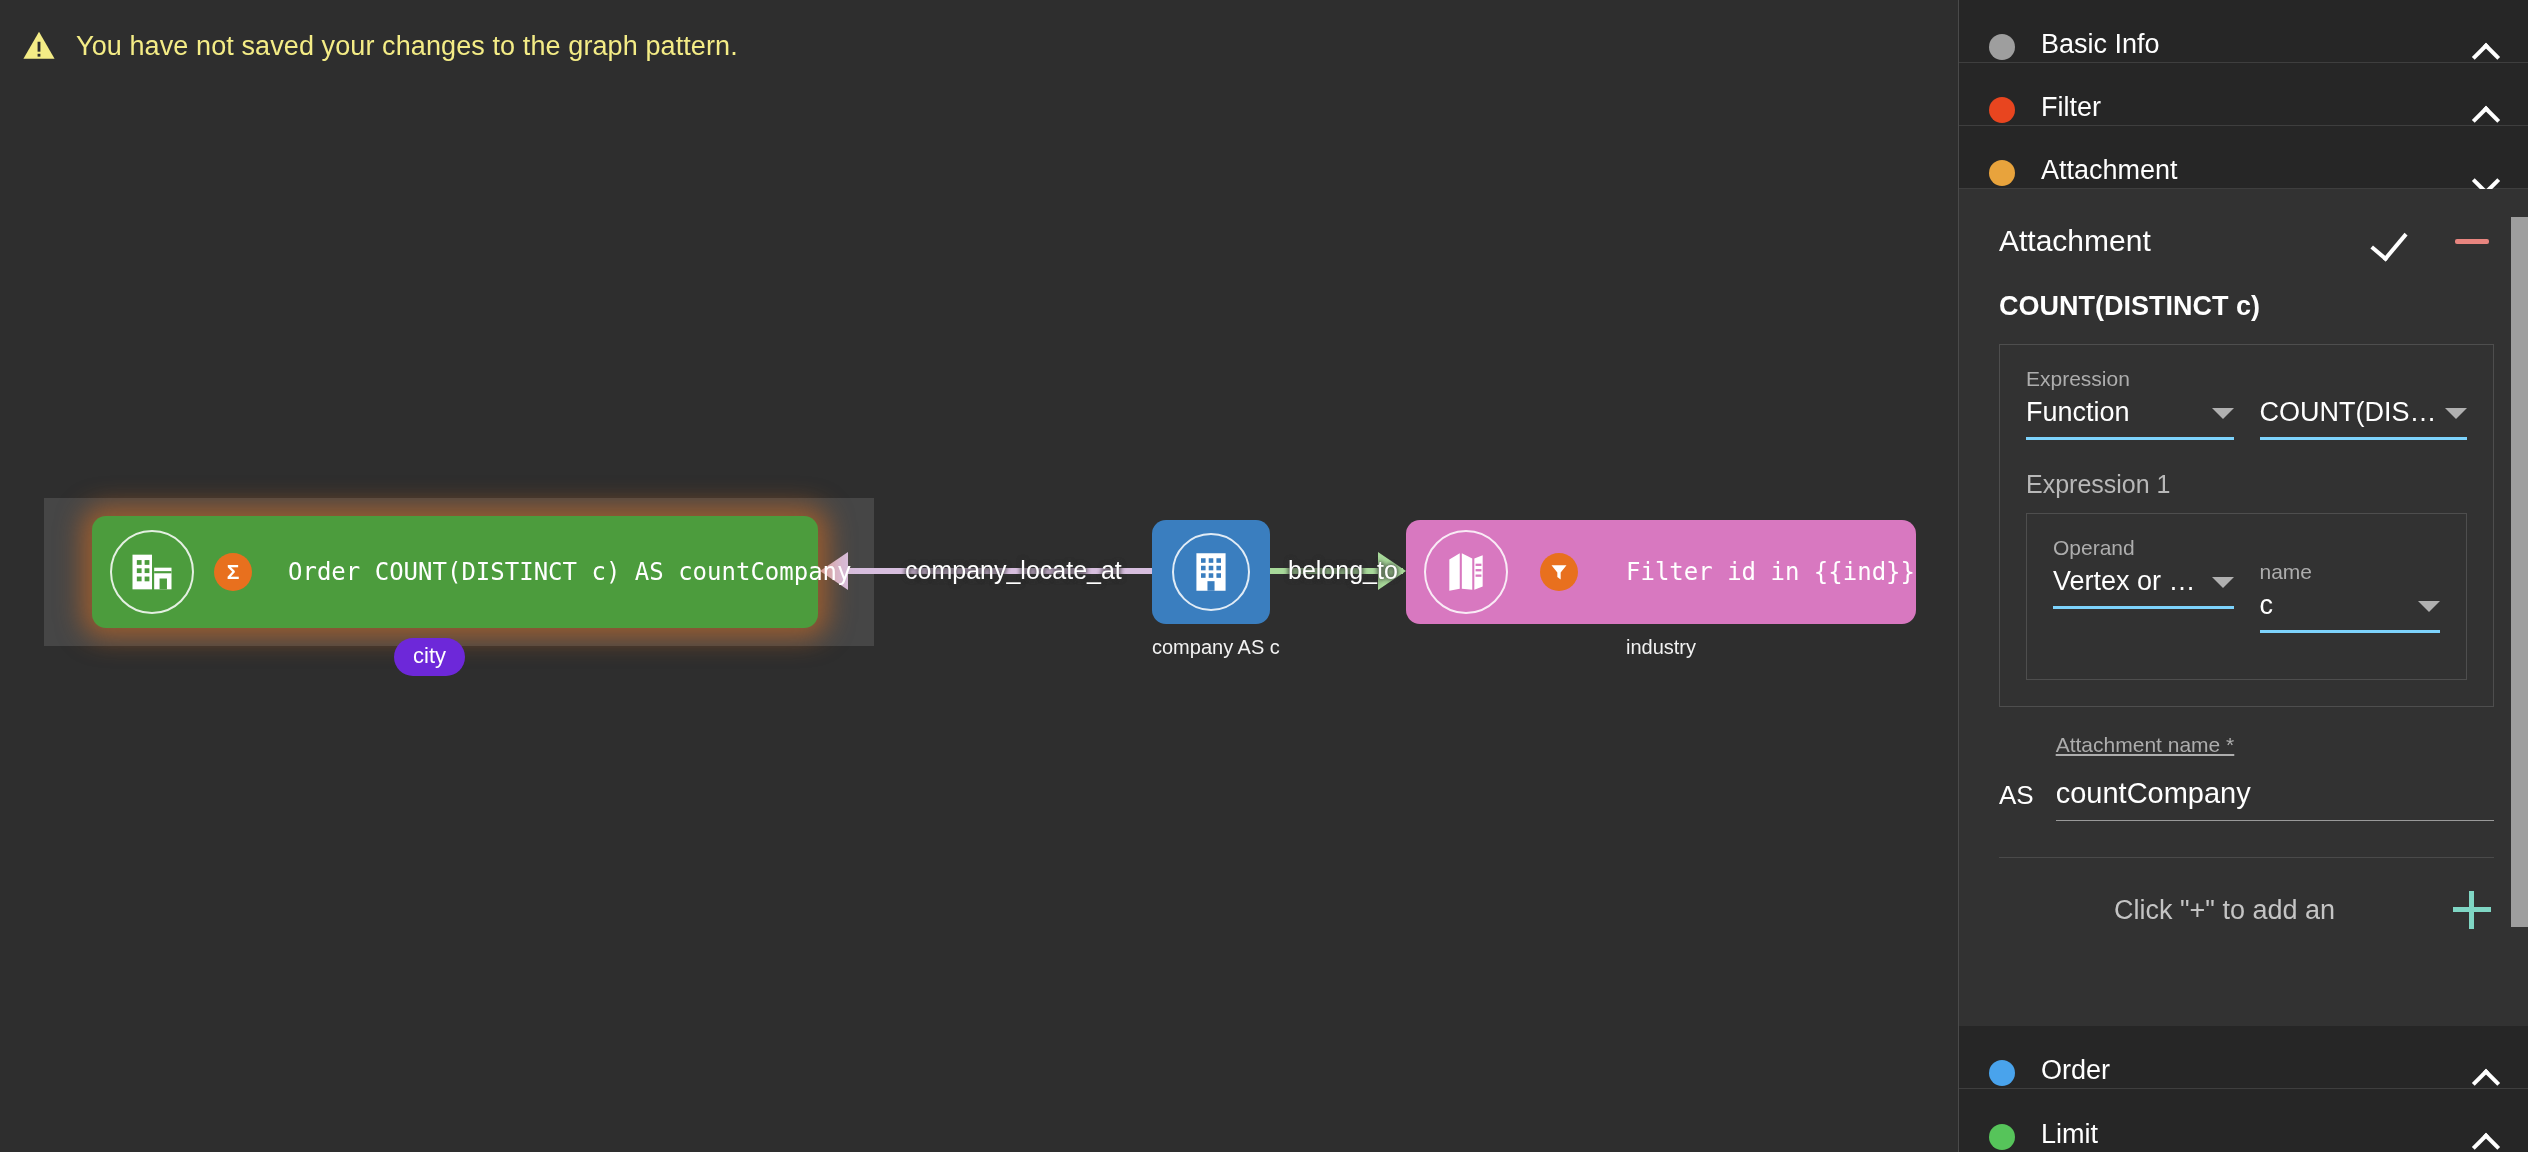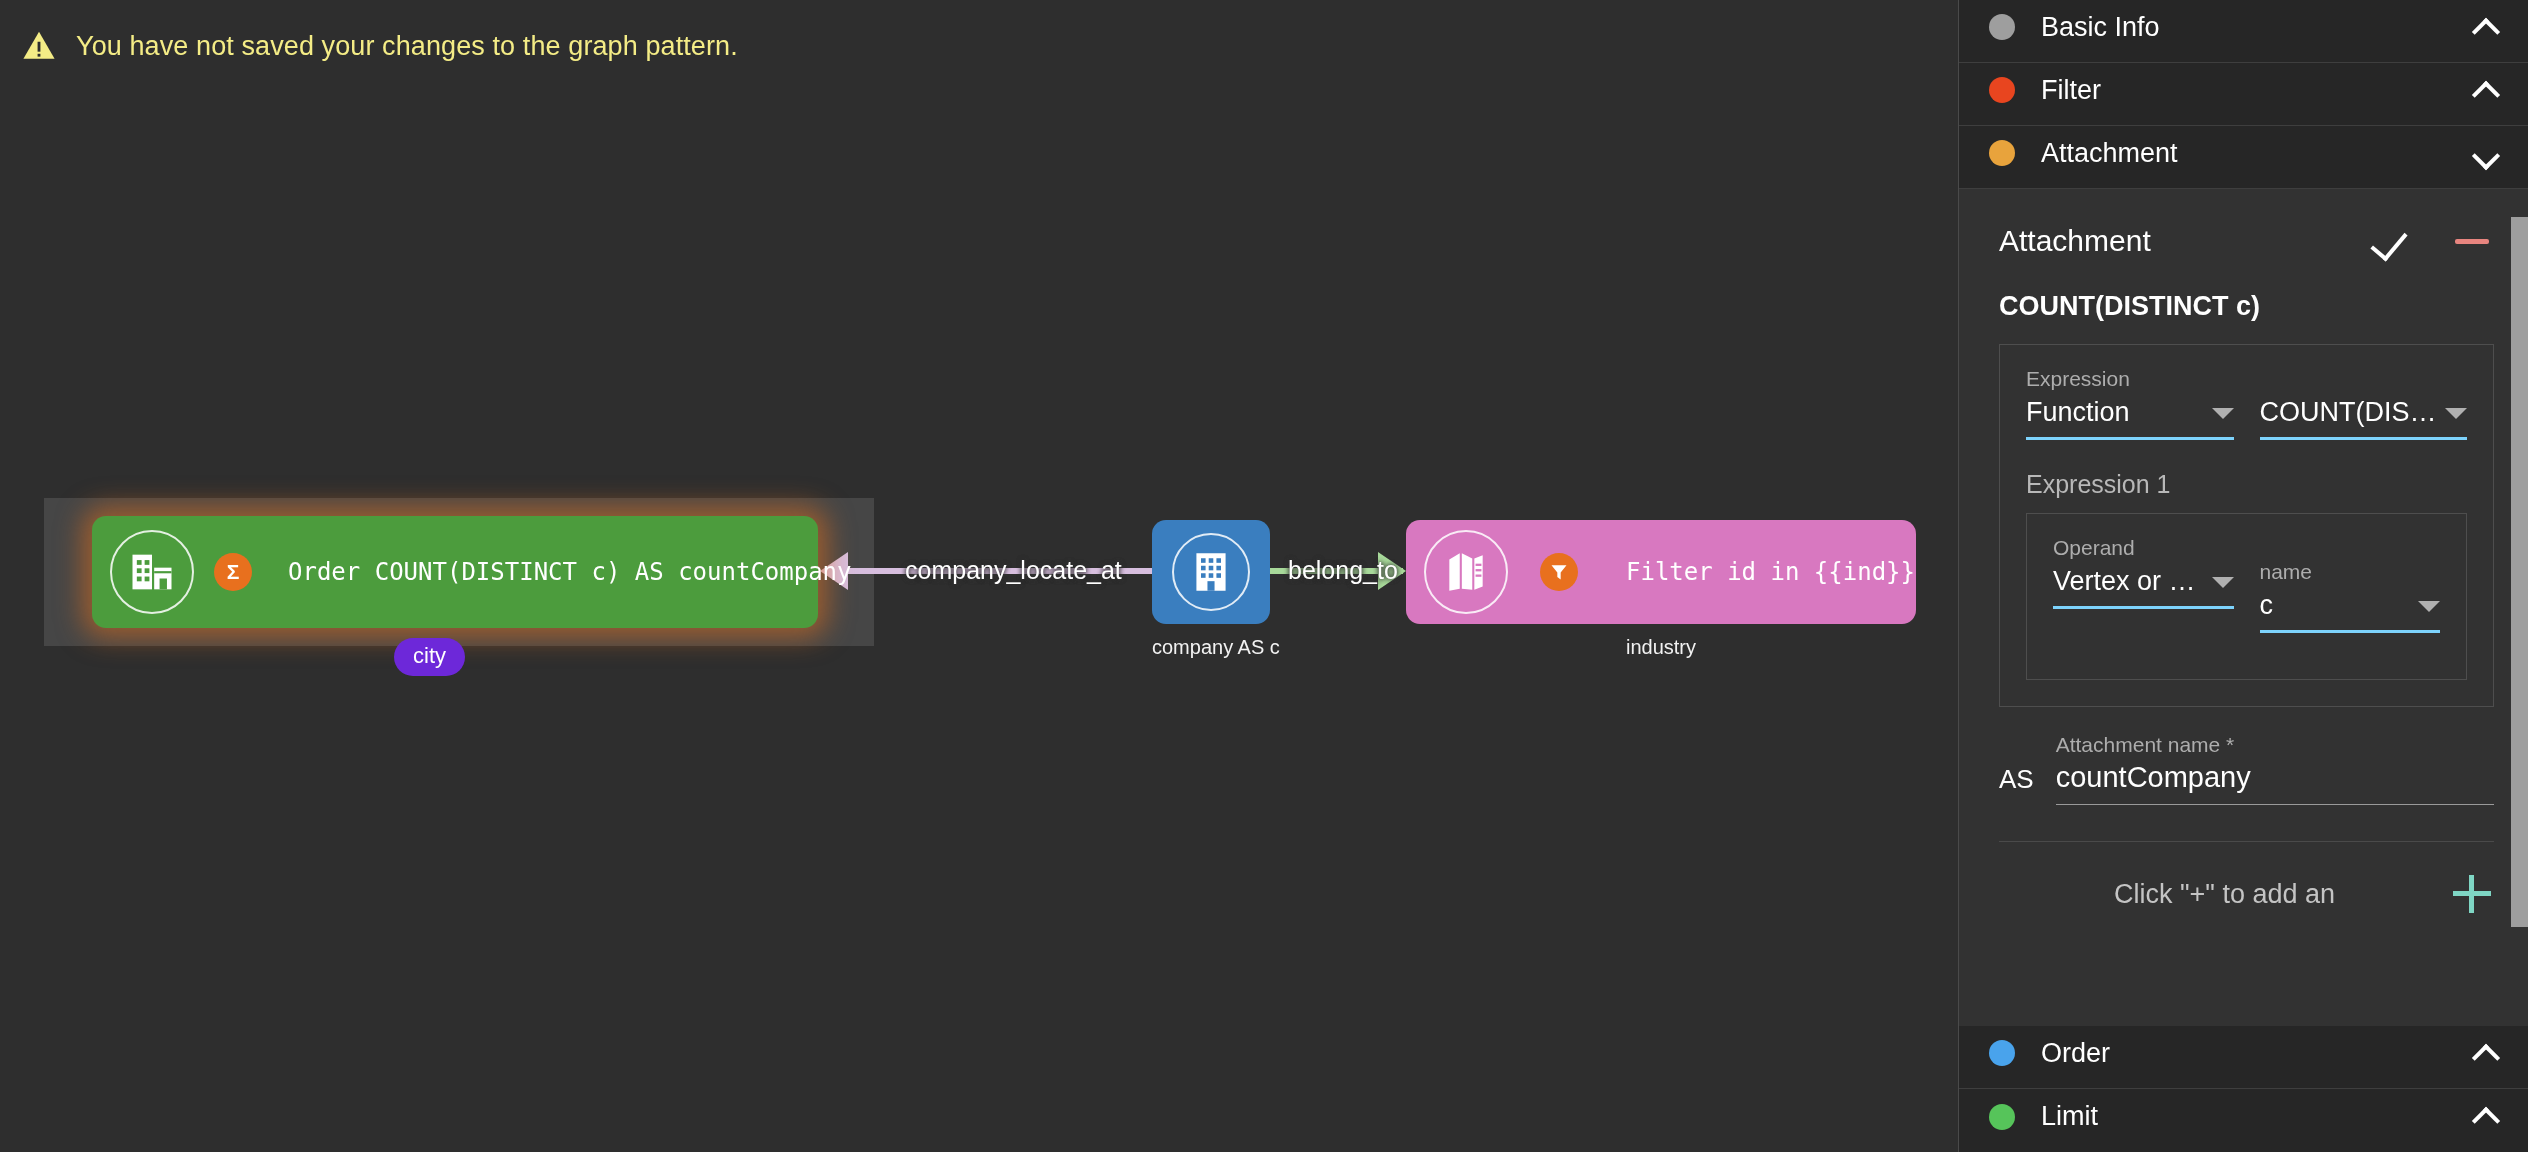--- a/index.html
+++ b/index.html
@@ -130,22 +130,22 @@
     position: relative;
     width: 570px; height: 1152px;
     flex: 0 0 570px;
     background: #2f2f2f;
     border-left: 1px solid #4a4a4a;
     display: flex; flex-direction: column;
   }
 
   .section-head {
     height: 63px;
-    display: flex; align-items: center;
-    padding: 0 28px 8px 30px;
+    display: flex; align-items: flex-end;
+    padding: 0 28px 2px 30px;
     background: #262626;
     border-bottom: 1px solid #3e3e3e;
     flex: 0 0 63px;
   }
   .dot { width: 26px; height: 26px; border-radius: 50%; flex: 0 0 26px; }
   .section-title {
     margin-left: 26px;
     color: #ffffff; font-size: 27px;
     flex: 1;
   }
@@ -224,21 +224,21 @@
 
   .subhead { color: #b8b8b8; font-size: 25px; margin-bottom: 14px; }
   .inner-card {
     border: 1px solid #4e4e4e;
     padding: 22px 26px 46px;
   }
 
   .as-row { display: flex; align-items: flex-end; margin-top: 26px; }
   .as-text { color: #ffffff; font-size: 26px; margin-right: 22px; padding-bottom: 10px; }
   .as-field { flex: 1; }
-  .as-field .field-label { margin-bottom: 4px; }
+  .as-field .field-label { margin-bottom: 20px; text-decoration: underline; }
   .as-input {
     border-bottom: 1px solid #9a9a9a;
     color: #ffffff; font-size: 29px;
     padding-bottom: 10px;
     background: transparent; width: 100%;
   }
 
   .divider { height: 1px; background: #4a4a4a; margin: 36px 0 0; }
 
   .add-row {

